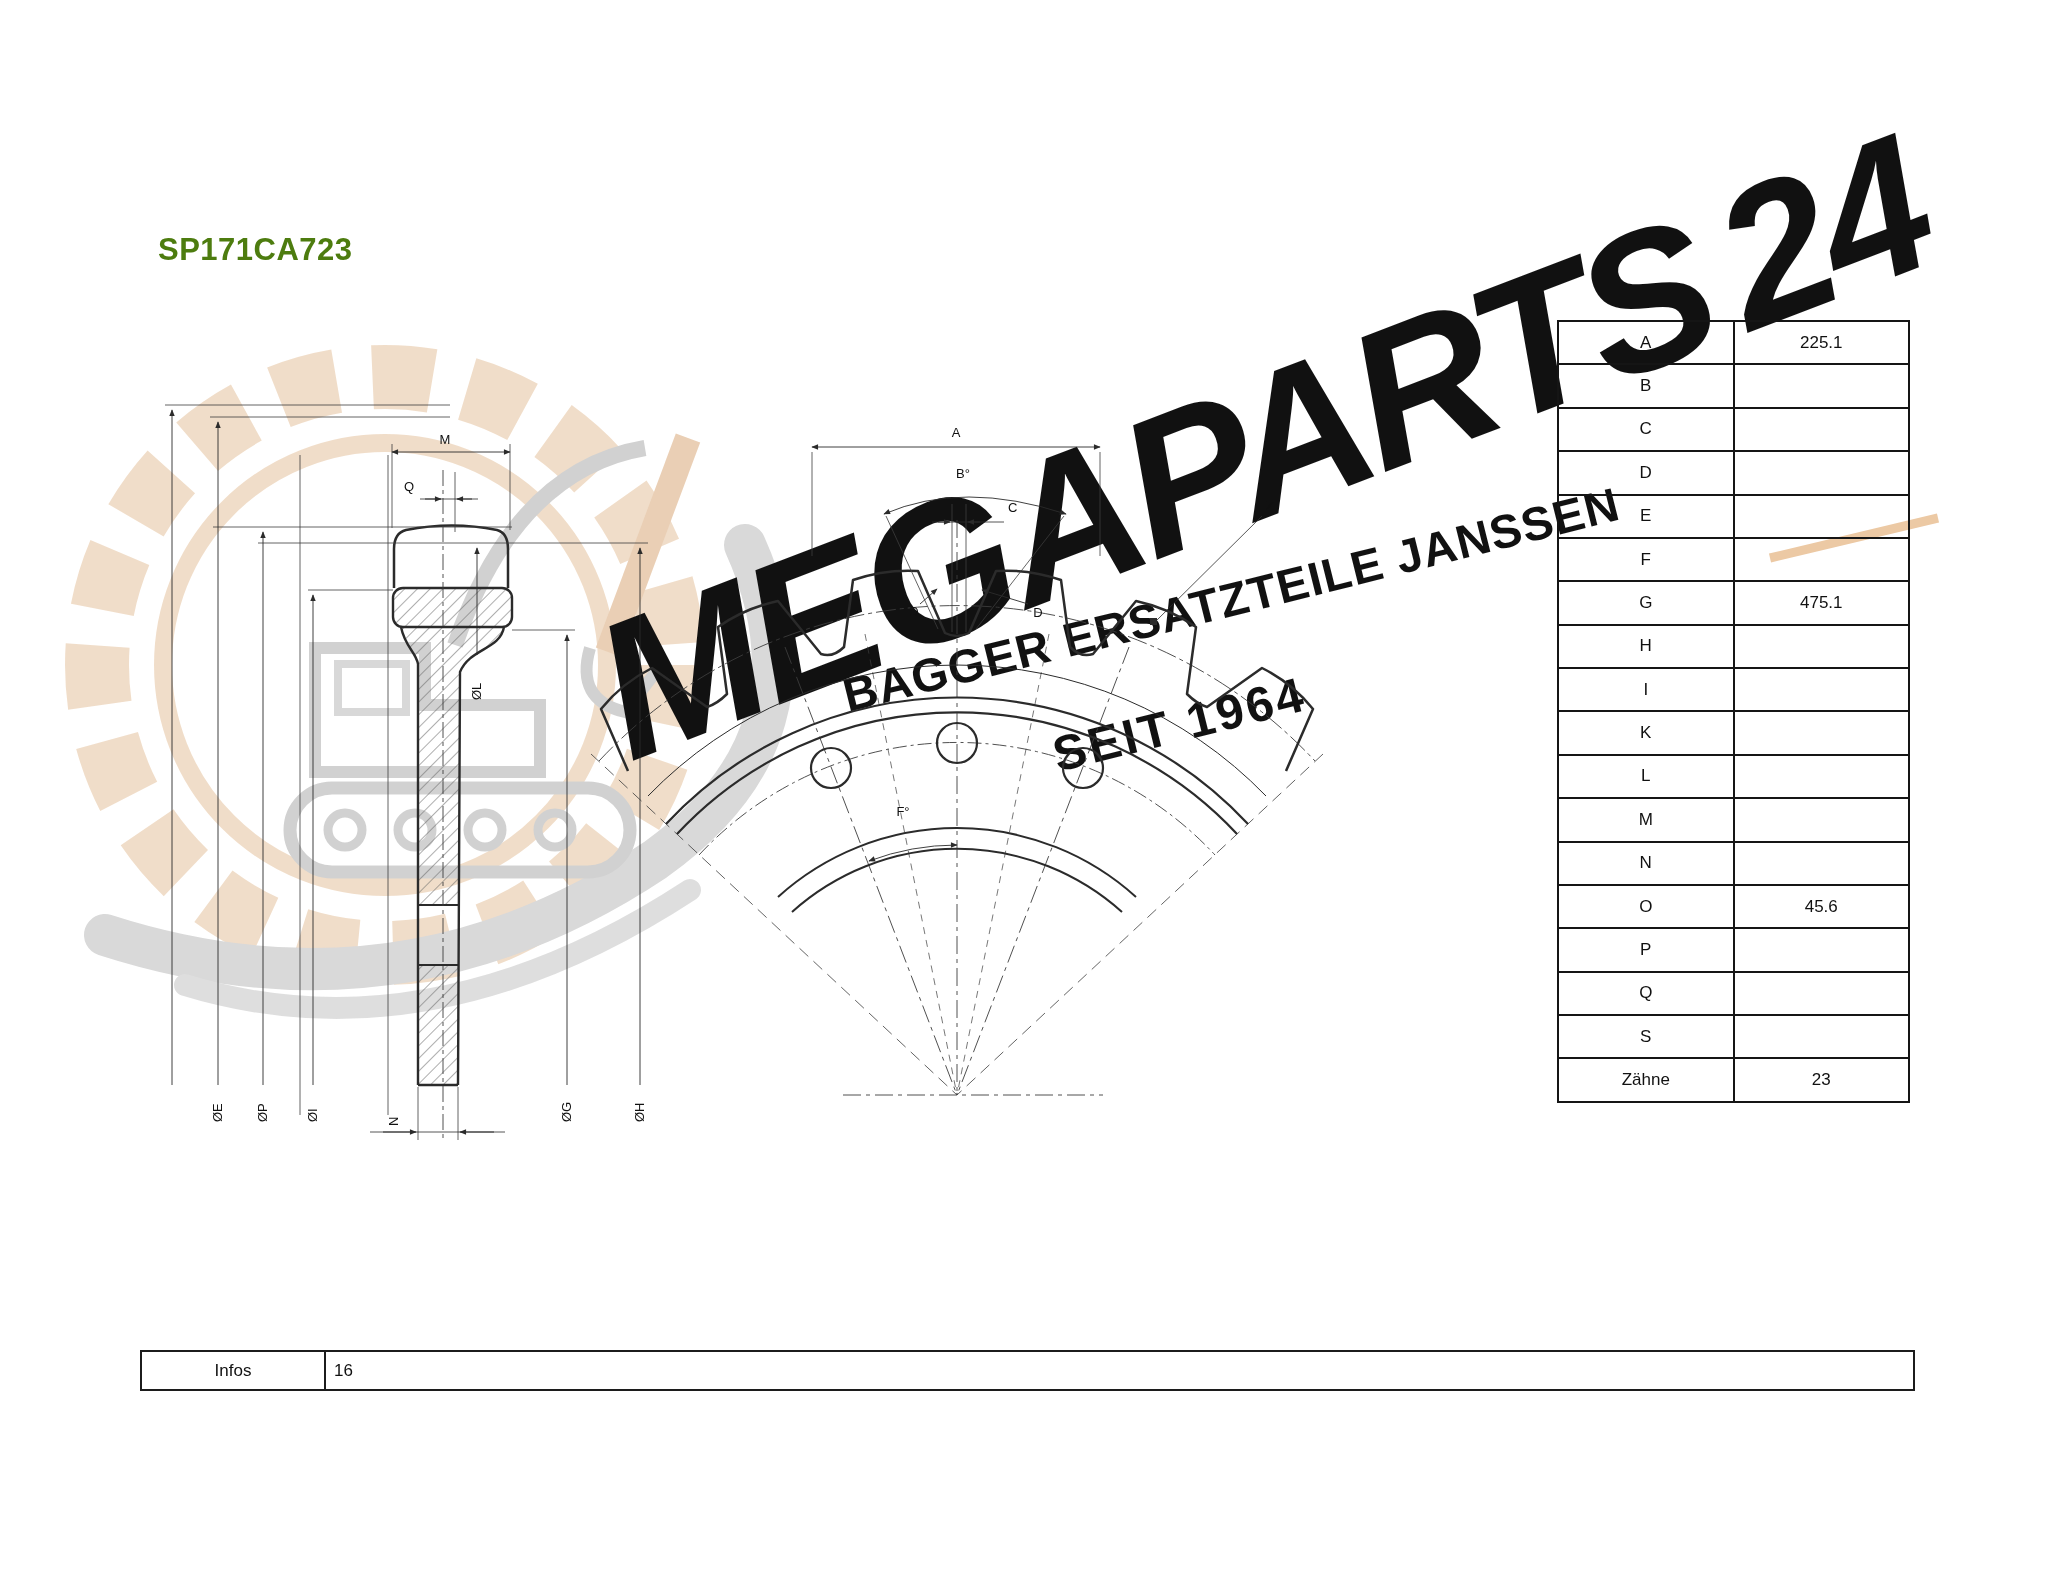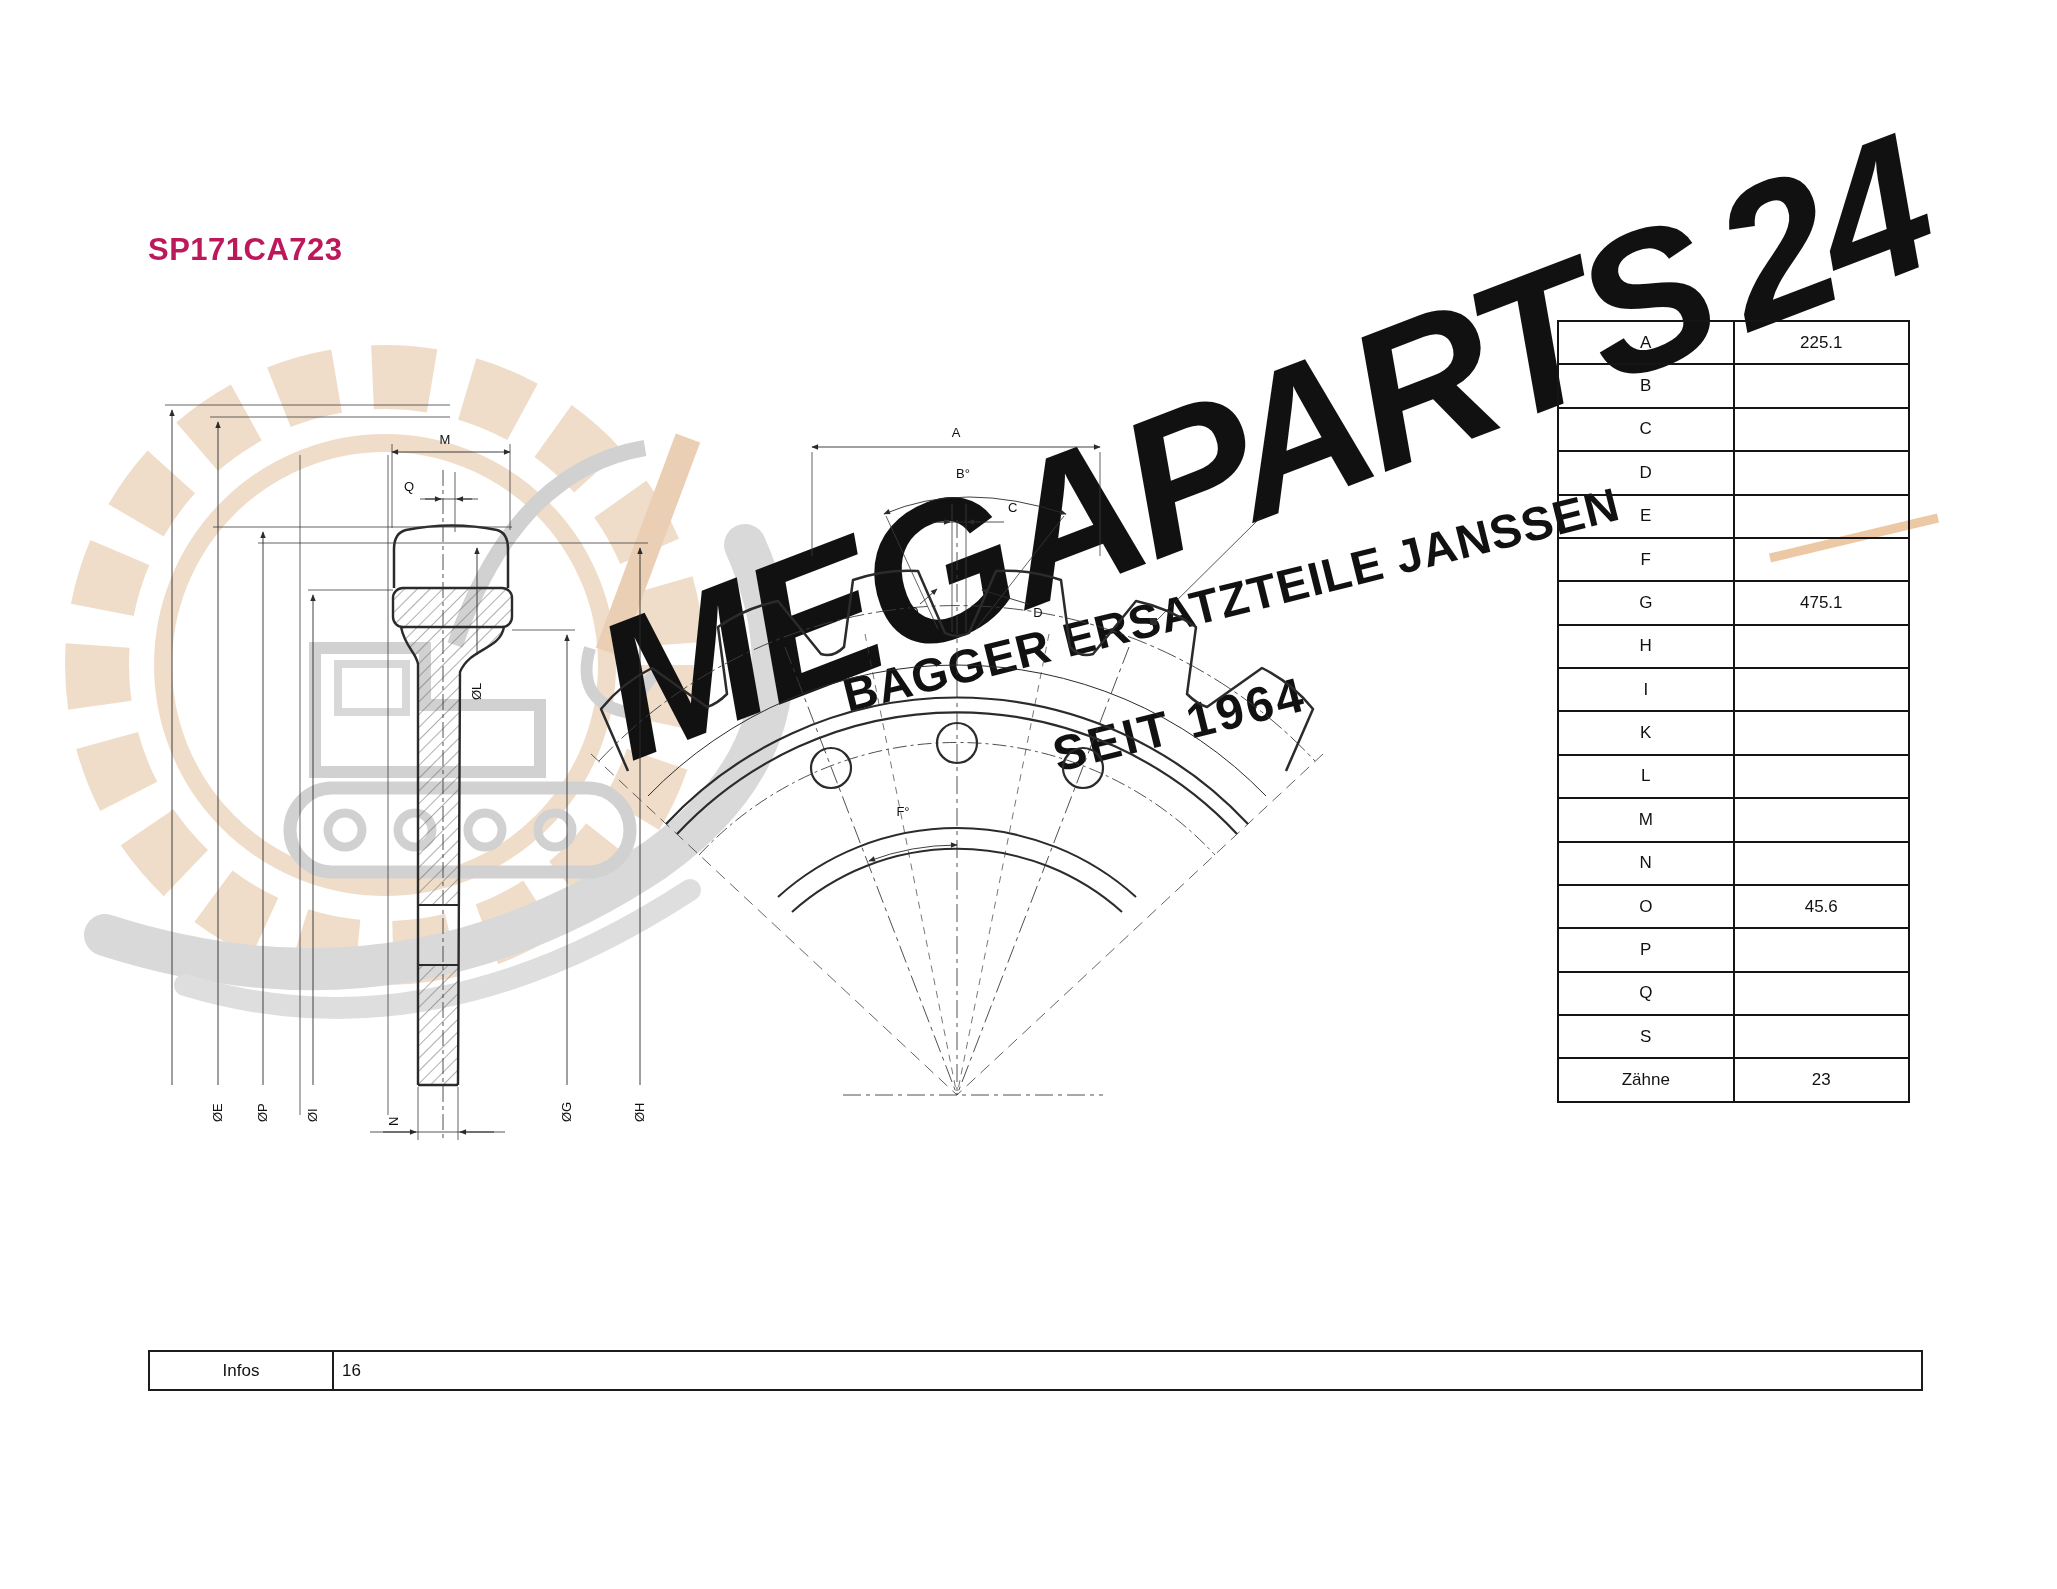--- a/index.html
+++ b/index.html
@@ -1,39 +1,39 @@
 <!DOCTYPE html>
 <html><head>
 <meta charset="utf-8">
 <style>
   html,body{margin:0;padding:0;background:#e8e8e8;}
   .page{
     position:relative;width:2057px;height:1589px;background:#ffffff;
     font-family:"Liberation Sans",sans-serif;overflow:hidden;margin:0 auto;
   }
   .page-title{
-    position:absolute;left:148px;top:232px;font-size:31px;font-weight:bold;
-    color:#be185d;letter-spacing:.5px;
+    position:absolute;left:158px;top:232px;font-size:31px;font-weight:bold;
+    color:#4d7c0f;letter-spacing:.5px;
   }
   svg.canvas{position:absolute;left:0;top:0;}
   svg text{font-family:"Liberation Sans",sans-serif;fill:#111;}
   .wm-big{font-size:195px;font-weight:bold;font-style:italic;letter-spacing:-6px;}
   .wm-mid{font-size:47px;font-weight:bold;letter-spacing:1px;}
   .wm-small{font-size:49px;font-weight:bold;letter-spacing:3px;}
   .dim{font-size:13px;}
   .spec-table{
     position:absolute;left:1557px;top:320px;width:353px;height:783px;
     border-collapse:collapse;table-layout:fixed;font-size:17px;color:#111;
   }
   .spec-table td{
     border:2px solid #151515;text-align:center;vertical-align:middle;
     height:39px;padding:0;background:transparent;
   }
   .info-bar{
-    position:absolute;left:148px;top:1350px;width:1775px;height:41px;
+    position:absolute;left:140px;top:1350px;width:1775px;height:41px;
     display:flex;border:2px solid #1c1c1c;box-sizing:border-box;font-size:17px;color:#111;
   }
   .info-bar .cell-label{
     width:184px;border-right:2px solid #1c1c1c;display:flex;
     align-items:center;justify-content:center;box-sizing:border-box;
   }
   .info-bar .cell-value{
     flex:1;display:flex;align-items:center;padding-left:8px;box-sizing:border-box;
   }
 </style>

